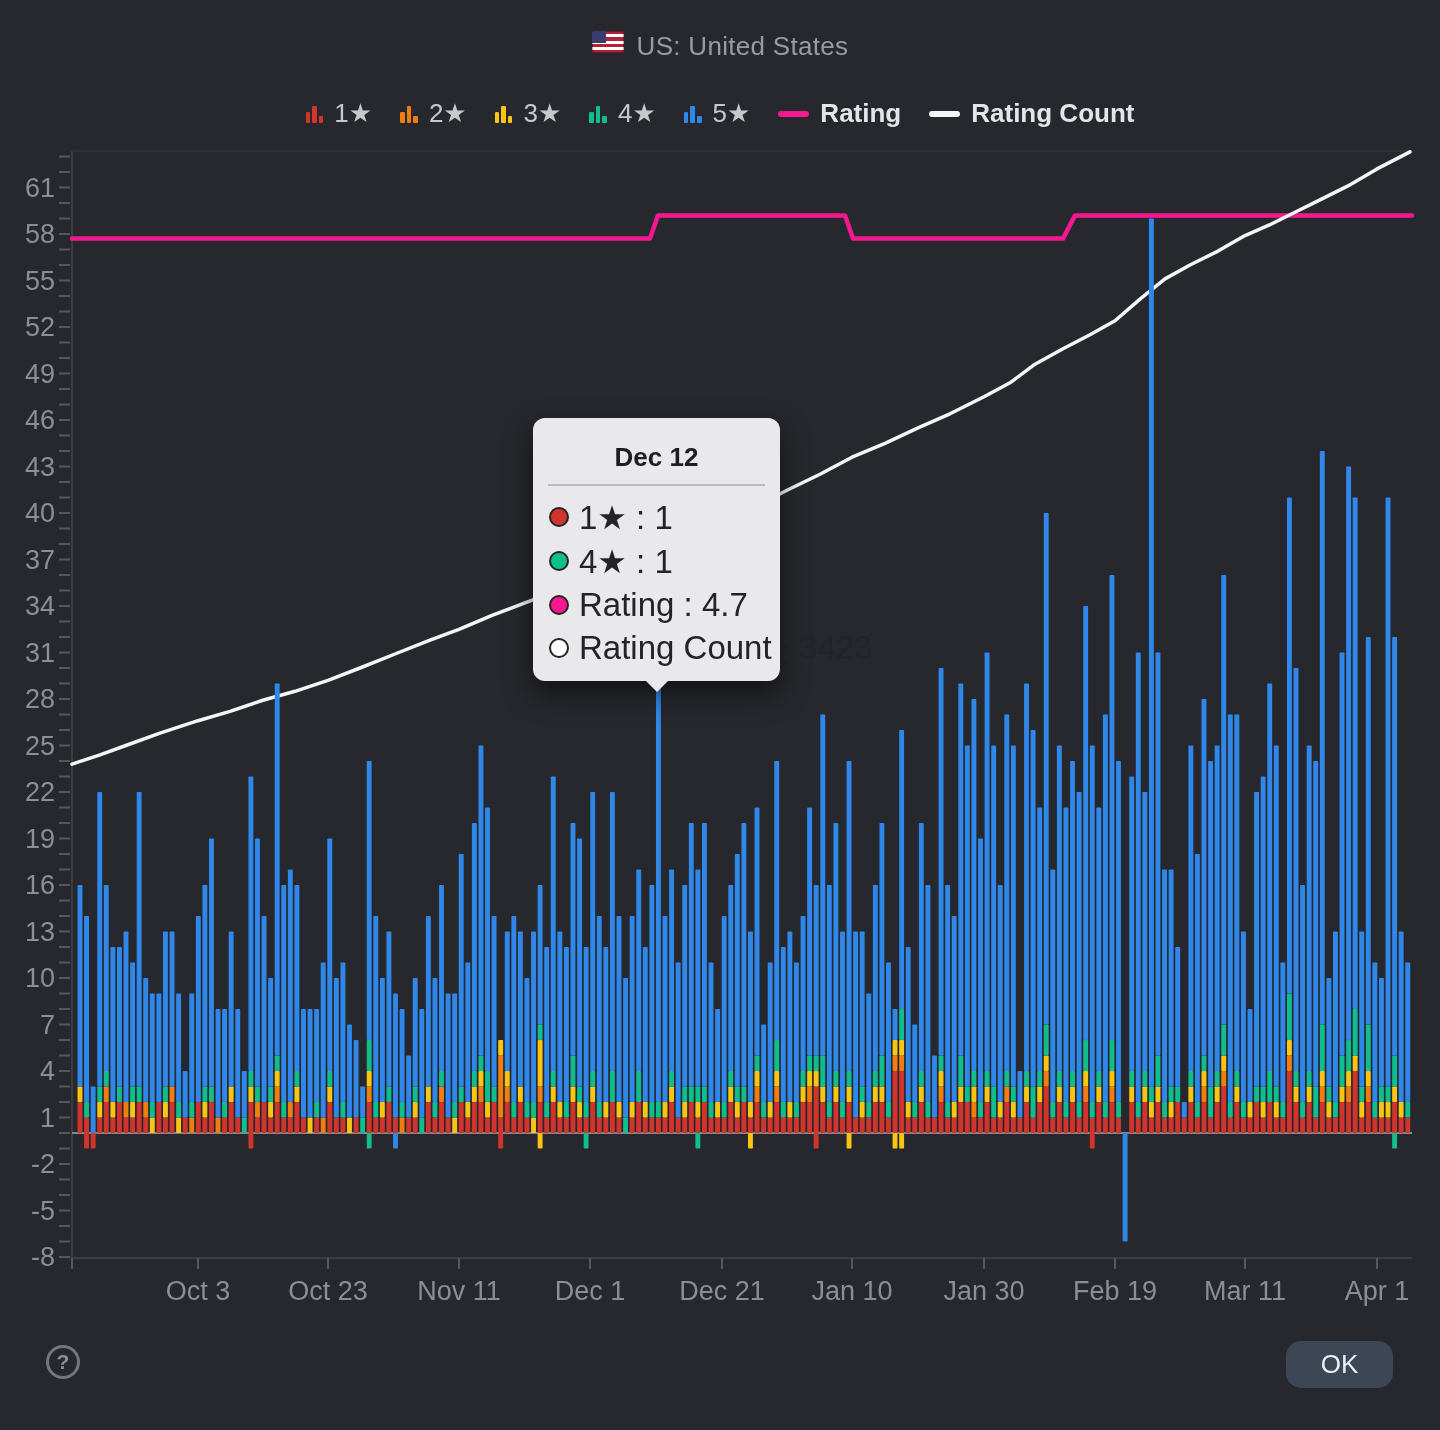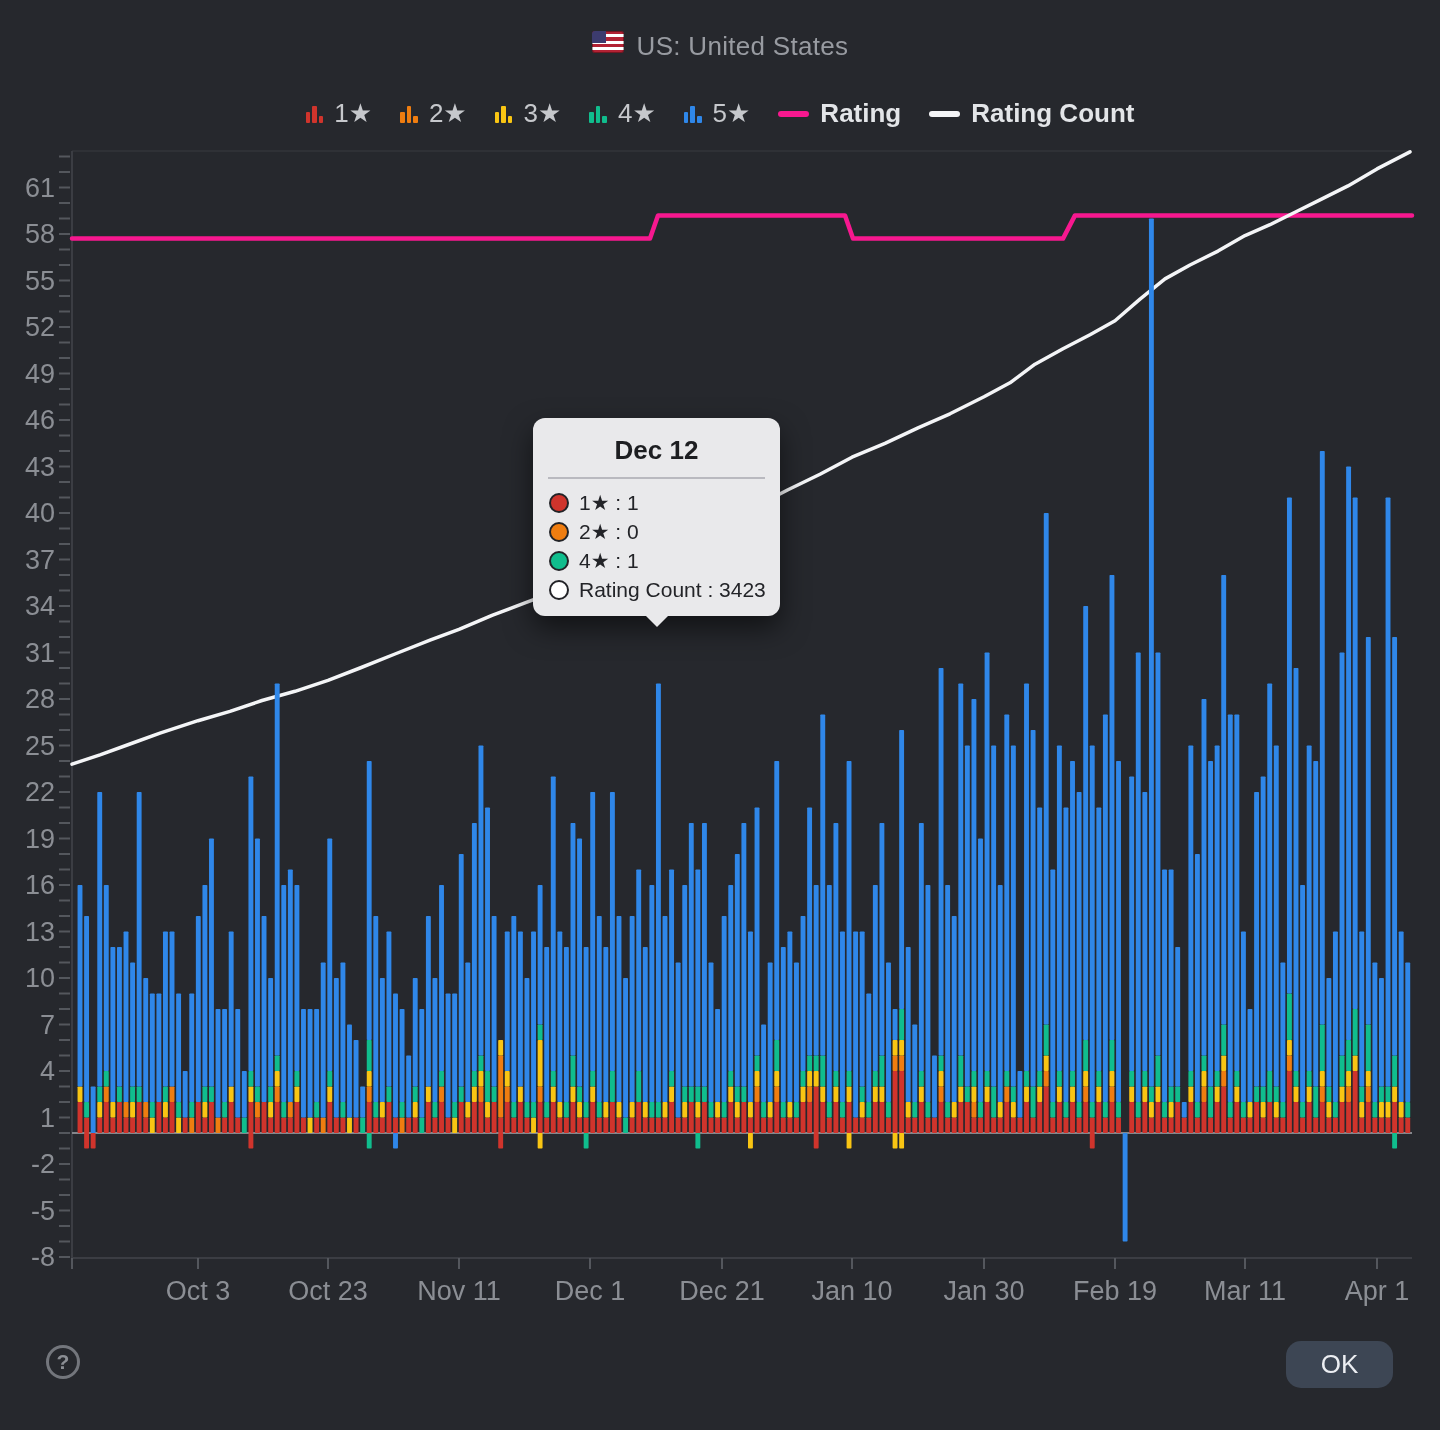--- a/index.html
+++ b/index.html
@@ -22,26 +22,26 @@
   .mini-bars i{display:block;width:4.6px;border-radius:1px;}
   .mini-bars i:nth-child(1){height:11px;}
   .mini-bars i:nth-child(2){height:17px;}
   .mini-bars i:nth-child(3){height:7px;}
   .dash{width:31px;height:6px;border-radius:3px;}
   
   svg.chart{position:absolute;left:0;top:0;}
   svg.chart text{font-family:"Liberation Sans","DejaVu Sans",sans-serif;}
   
   .tooltip{position:absolute;left:533px;top:418px;width:247px;background:#e9e9eb;border-radius:12px;
-    box-shadow:0 12px 28px rgba(0,0,0,.55);padding:17px 0 12px;z-index:6;}
+    box-shadow:0 12px 28px rgba(0,0,0,.55);padding:24px 0 12px;z-index:6;}
   .tooltip::after{content:"";position:absolute;left:50%;bottom:-11px;margin-left:-12px;
     border:12px solid transparent;border-top:12px solid #e9e9eb;border-bottom:none;}
   .tooltip-title{text-align:center;font-size:26px;font-weight:700;color:#1d1e21;margin-bottom:11px;}
   .tooltip-divider{height:2px;background:#b9b9bf;margin:0 15px 9px;}
-  .tt-row{display:flex;align-items:center;gap:10px;padding:2.5px 16px;font-size:21px;color:#232428;white-space:nowrap;}
+  .tt-row{display:flex;align-items:center;gap:10px;padding:2.5px 16px;font-size:33px;color:#232428;white-space:nowrap;}
   .swatch{width:20px;height:20px;border-radius:50%;flex:0 0 auto;border:2.5px solid #222327;box-sizing:border-box;}
   
   .ok-btn{position:absolute;right:47px;bottom:42px;width:107px;height:47px;border:none;border-radius:15px;
     background:#3d4654;color:#eceef2;font-size:26px;font-weight:500;font-family:inherit;cursor:pointer;}
   .help{position:absolute;left:46px;top:1345px;width:34px;height:34px;border:3px solid #73767c;border-radius:50%;
     box-sizing:border-box;display:flex;align-items:center;justify-content:center;
     color:#8b8e94;font-size:21px;font-weight:700;cursor:pointer;}
 </style>
 </head>
 <body>
@@ -937,26 +937,26 @@
 
   <div class="tooltip">
     <div class="tooltip-title">Dec 12</div>
     <div class="tooltip-divider"></div>
     <div id="tooltip-rows">
         <div class="tt-row">
           <span class="swatch" style="background: rgb(208, 52, 44);"></span>
           <span>1★ : 1</span>
         </div>
         <div class="tt-row">
-          <span class="swatch" style="background: rgb(239, 125, 16);"></span>
-          <span>2★ : 0</span>
+          <span class="swatch" style="background: rgb(16, 189, 141);"></span>
+          <span>4★ : 1</span>
         </div>
         <div class="tt-row">
-          <span class="swatch" style="background: rgb(16, 189, 141);"></span>
-          <span>4★ : 1</span>
+          <span class="swatch" style="background: rgb(247, 24, 143);"></span>
+          <span>Rating : 4.7</span>
         </div>
         <div class="tt-row">
           <span class="swatch" style="background: rgb(255, 255, 255);"></span>
           <span>Rating Count : 3423</span>
         </div>
       </div>
   </div>
 
   <button class="ok-btn">OK</button>
   <div class="help">?</div>

